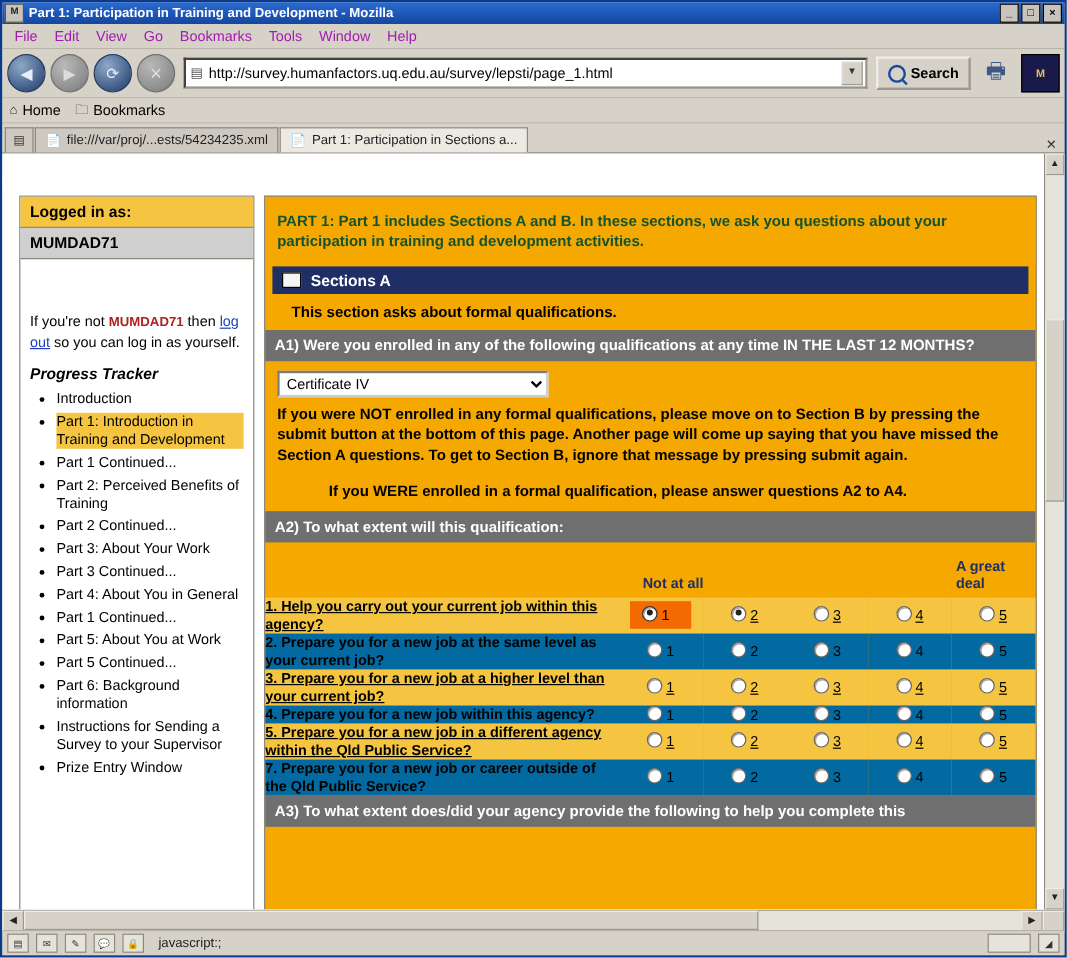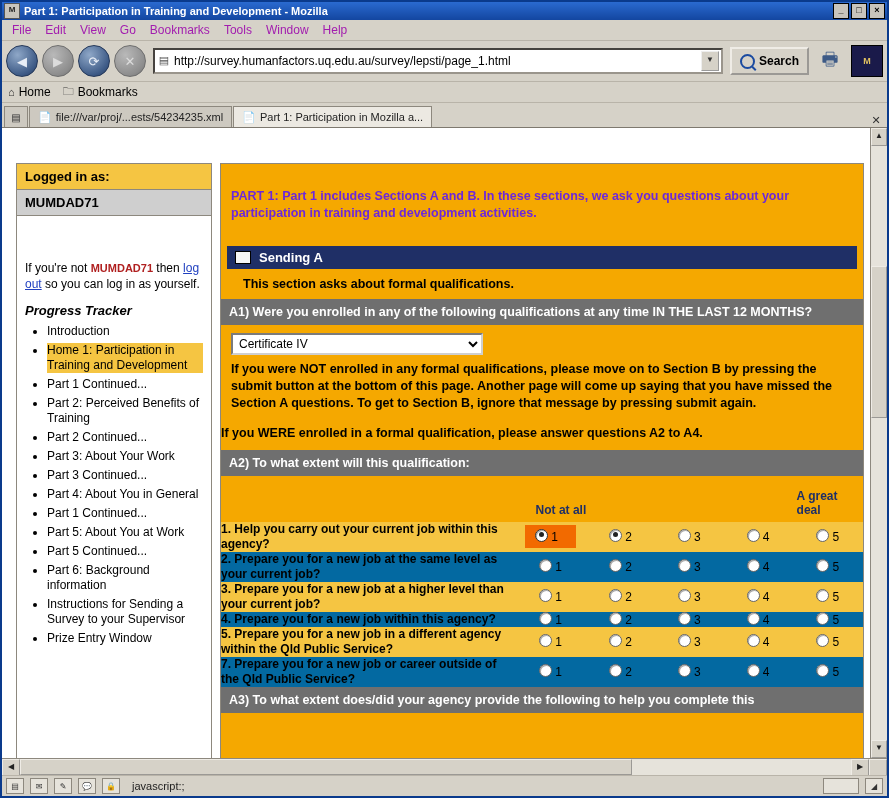--- a/index.html
+++ b/index.html
@@ -139,52 +139,52 @@
   ul.tracker{margin:0;padding-left:22px;}
   ul.tracker li{margin:4px 0;font-size:12px;line-height:1.25;color:#000;}
   ul.tracker li.cur{background:#f5c542;font-weight:normal;}
   
   .survey{
     flex:1;margin-top:6px;margin-left:8px;
     border:1px solid #8d887e;background:#f5a800;
     height:640px;box-sizing:border-box;overflow:hidden;
   }
   .s-intro{
-    background:#f5a800;padding:24px 10px;font-size:12.5px;font-weight:bold;color:#6d28d9;line-height:1.35;
+    background:#f5a800;padding:12px 10px;font-size:12.5px;font-weight:bold;color:#14532d;line-height:1.35;
   }
   .s-sectionhdr{
     background:#1f2f66;color:#fff;font-weight:bold;font-size:13px;
     padding:4px 8px;display:flex;align-items:center;gap:8px;margin:0 6px;
   }
   .s-sectionhdr .sqico{
     width:14px;height:11px;background:#f5f5f5;border:1px solid #000;display:inline-block;
   }
   .s-sub{padding:8px 22px;font-weight:bold;font-size:12.5px;}
   .qbar{
     background:#6f6f6f;color:#fff;font-weight:bold;font-size:12.5px;
     padding:5px 8px;margin:0;line-height:1.3;
   }
   .selwrap{padding:8px 10px 4px 10px;}
   select.survey-select{
-    width:252px;font-size:12px;font-family:"Liberation Sans",sans-serif;
+    width:226px;font-size:12px;font-family:"Liberation Sans",sans-serif;
     border:2px inset #cfcfcf;background:#fff;padding:1px 2px;
   }
   .s-note{padding:2px 10px 8px 10px;font-weight:bold;font-size:12.5px;line-height:1.35;}
-  .s-note2{padding:6px 10px 10px 0;font-weight:bold;font-size:12.5px;}
+  .s-note2{padding:6px 10px 10px 10px;font-weight:bold;font-size:12.5px;margin-left:43px;}
   
   table.matrix{border-collapse:collapse;width:100%;font-size:12px;}
   table.matrix td{padding:0;}
   .mh{height:46px;vertical-align:bottom;}
   .mh .lbl{color:#1f2f66;font-weight:bold;font-size:12px;line-height:1.15;padding:0 0 4px 4px;}
   .qcell{
     padding:6px 6px 6px 6px;font-weight:bold;font-size:12px;color:#000;line-height:1.25;
     width:318px;
   }
   .rcell{text-align:center;width:74px;}
-  .rowA{background:#f5c542;}
+  .rowA{background:#f5c542;text-decoration:underline;}
   .rowB{background:#0369a1;}
   .radio{
     display:inline-block;width:11px;height:11px;border-radius:50%;
     border:1px solid #666;background:#fff;vertical-align:-1px;margin-right:3px;
     box-shadow:inset 1px 1px 0 #aaa;
   }
   .radio.sel{background:#fff;}
   .radio.sel:after{
     content:"";display:block;width:5px;height:5px;margin:2px auto;border-radius:50%;background:#222;
   }
@@ -280,61 +280,61 @@
   </div>
 
   <div class="tabbar">
     <div class="tableft">▤</div>
     <div class="tab">
       <span>📄</span>
       <span>file:///var/proj/...ests/54234235.xml</span>
     </div>
     <div class="tab active">
       <span>📄</span>
-      <span>Part 1: Participation in Mozilla a...</span>
+      <span>Part 1: Participation in Sections a...</span>
     </div>
     <div class="tabclose">✕</div>
   </div>
 
   <div class="contentwrap">
     <div class="viewport">
       <div class="page">
         <div class="topstrip"></div>
         <div class="cols">
 
           <div class="sidebar">
             <div class="sb-head">Logged in as:</div>
             <div class="sb-user">MUMDAD71</div>
             <div class="sb-body">
               <span>If you're not </span><span class="uname">MUMDAD71</span><span> then </span><a href="#">log out</a><span> so you can log in as yourself.</span>
               <div class="sb-track">Progress Tracker</div>
               <ul class="tracker">
                 <li>Introduction</li>
-                <li class="cur">Home 1: Participation in Training and Development</li>
+                <li class="cur">Part 1: Introduction in Training and Development</li>
                 <li>Part 1 Continued...</li>
                 <li>Part 2: Perceived Benefits of Training</li>
                 <li>Part 2 Continued...</li>
                 <li>Part 3: About Your Work</li>
                 <li>Part 3 Continued...</li>
                 <li>Part 4: About You in General</li>
                 <li>Part 1 Continued...</li>
                 <li>Part 5: About You at Work</li>
                 <li>Part 5 Continued...</li>
                 <li>Part 6: Background information</li>
                 <li>Instructions for Sending a Survey to your Supervisor</li>
                 <li>Prize Entry Window</li>
               </ul>
             </div>
           </div>
 
           <div class="survey">
             <div class="s-intro">PART 1: Part 1 includes Sections A and B. In these sections, we ask you questions about your participation in training and development activities.</div>
             <div class="s-sectionhdr">
               <span class="sqico"></span>
-              <span>Sending A</span>
+              <span>Sections A</span>
             </div>
             <div class="s-sub">This section asks about formal qualifications.</div>
             <div class="qbar">A1) Were you enrolled in any of the following qualifications at any time IN THE LAST 12 MONTHS?</div>
             <div class="selwrap">
               <select class="survey-select">
                 <option>Certificate IV</option>
               </select>
             </div>
             <div class="s-note">If you were NOT enrolled in any formal qualifications, please move on to Section B by pressing the submit button at the bottom of this page. Another page will come up saying that you have missed the Section A questions. To get to Section B, ignore that message by pressing submit again.</div>
             <div class="s-note2">If you WERE enrolled in a formal qualification, please answer questions A2 to A4.</div>

